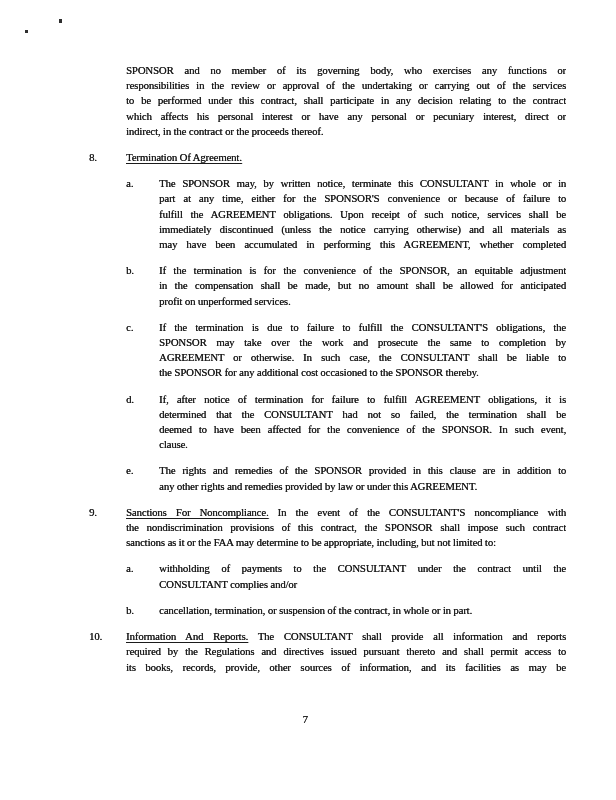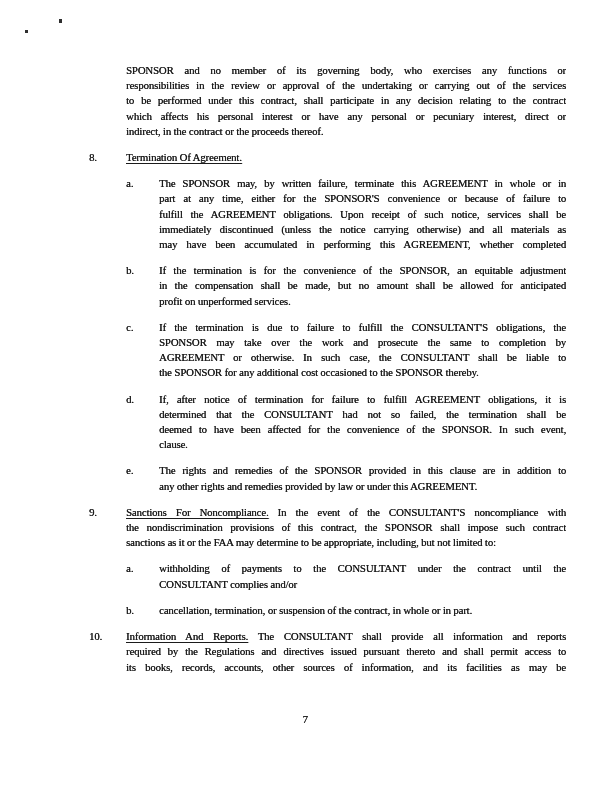--- a/index.html
+++ b/index.html
@@ -79,21 +79,21 @@
       <div class="content">
         <div class="jline last"><span class="heading">Termination Of Agreement.</span></div>
       </div>
     </div>
 
     <div class="row gap">
       <div class="numcol"></div>
       <div class="content subrow">
         <div class="lettercol">a.</div>
         <div class="subtext">
-          <div class="jline">The SPONSOR may, by written failure, terminate this AGREEMENT in whole or in</div>
+          <div class="jline">The SPONSOR may, by written notice, terminate this CONSULTANT in whole or in</div>
           <div class="jline">part at any time, either for the SPONSOR'S convenience or because of failure to</div>
           <div class="jline">fulfill the AGREEMENT obligations.  Upon receipt of such notice, services shall be</div>
           <div class="jline">immediately discontinued (unless the notice carrying otherwise) and all materials as</div>
           <div class="jline">may have been accumulated in performing this AGREEMENT, whether completed</div>
         </div>
       </div>
     </div>
 
     <div class="row gap">
       <div class="numcol"></div>
@@ -172,20 +172,20 @@
           <div class="jline last">cancellation, termination, or suspension of the contract, in whole or in part.</div>
         </div>
       </div>
     </div>
 
     <div class="row">
       <div class="numcol">10.</div>
       <div class="content">
         <div class="jline"><span class="heading bold">Information And Reports.</span> <span>The CONSULTANT shall provide all information and reports</span></div>
         <div class="jline">required by the Regulations and directives issued pursuant thereto and shall permit access to</div>
-        <div class="jline">its books, records, accounts, other sources of information, and its facilities as may be</div>
+        <div class="jline">its books, records, provide, other sources of information, and its facilities as may be</div>
       </div>
     </div>
 
   </div>
 
   <div class="pagenum">7</div>
 </div>
 
 </body></html>

